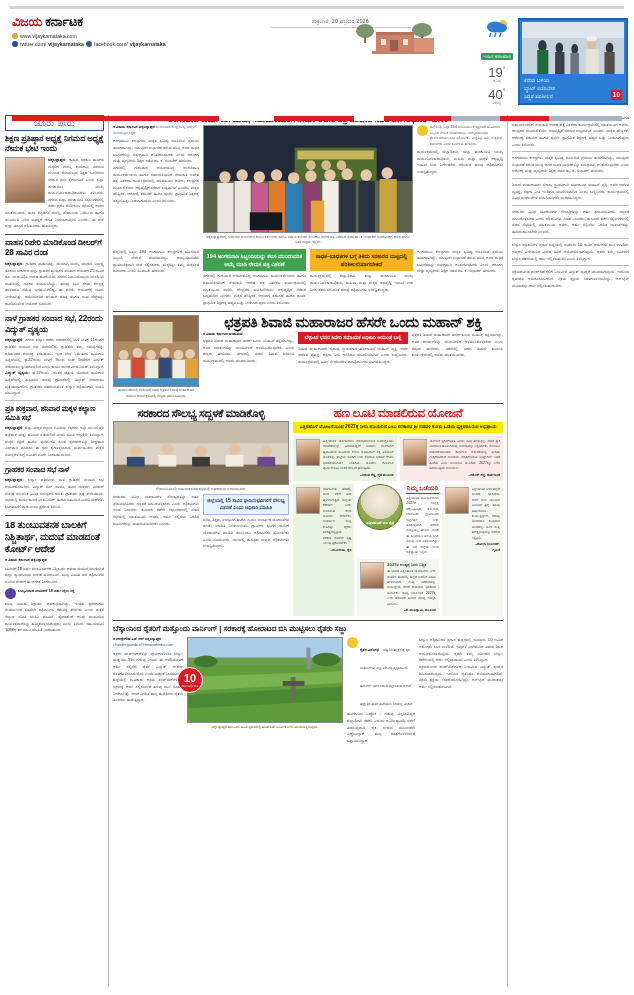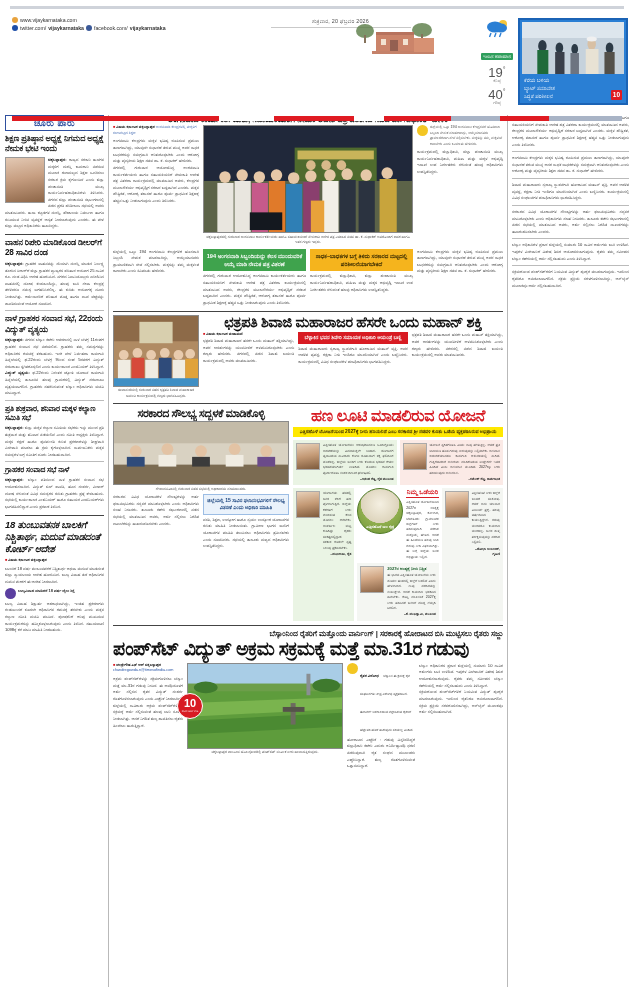--- a/index.html
+++ b/index.html
@@ -68,21 +68,21 @@
   .col-main { flex: 1; padding: 0 4px; }
   .col-right { width: 122px; flex: none; border-left: 1px solid #b9b9b9; padding-left: 4px; }
 
   
   .body-text { font-size: 4.1px; line-height: 1.62; color: #2b2b2b; text-align: justify; }
   .lead { font-weight: bold; color: #1a1a1a; }
 
   
   .churu-head {
     border: 1.5px solid #2e4f9e; color: #2e4f9e; text-align: center;
-    font-size: 9px; font-weight: bold; padding: 1.5px 0; margin-bottom: 3px;
+    font-size: 9px; font-weight: normal; padding: 1.5px 0; margin-bottom: 3px;
     letter-spacing: 0.5px;
   }
   .brief-title { font-size: 8.2px; font-weight: bold; line-height: 1.25; color: #111; margin-bottom: 2.5px; letter-spacing: -0.2px; }
   .brief-title.sm { font-size: 7.6px; }
   .portrait {
     width: 40px; height: 46px; float: left; margin: 0 3px 2px 0;
     background: linear-gradient(170deg,#e3c9b4 0%,#c79f82 45%,#8d6648 100%);
     border: 0.5px solid #999;
   }
   .hr-th { border: none; border-top: 1.2px solid #444; margin: 4px 0 3px 0; }
@@ -152,20 +152,24 @@
 </head>
 <body>
 
 <div class="page">
 
   <div class="masthead">
     <div class="mast-topline"></div>
     <div class="mast-row">
 
       <div class="mast-left">
+        <div class="vk-line">
+          <span class="vk-red">ವಿಜಯ</span>
+          <span class="vk-blk">ಕರ್ನಾಟಕ</span>
+        </div>
         <div class="mast-urls">
           <div class="url-row">
             <span class="url-dot"></span>
             <span>www.vijaykarnataka.com</span>
           </div>
           <div class="url-row">
             <span class="url-dot blue"></span>
             <span>twitter.com/</span>
             <span class="url-b">vijaykarnataka</span>
             <span class="url-dot fb"></span>
@@ -306,21 +310,21 @@
         <div class="brief-title sm">ಗ್ರಾಹಕರ ಸಂವಾದ ಸಭೆ ನಾಳೆ</div>
         <div class="body-text">
           <span class="lead">ಚಿಕ್ಕಬಳ್ಳಾಪುರ:</span>
           <span>ಬೆಸ್ಕಾಂ ವತಿಯಿಂದ ನಾಳೆ ಗ್ರಾಹಕರ ಸಂವಾದ ಸಭೆ ಆಯೋಜಿಸಲಾಗಿದೆ. ವಿದ್ಯುತ್ ಬಿಲ್ ಪಾವತಿ, ಹೊಸ ಸಂಪರ್ಕ, ಮೀಟರ್ ದೋಷ ಸೇರಿದಂತೆ ವಿವಿಧ ಸಮಸ್ಯೆಗಳ ಕುರಿತು ಗ್ರಾಹಕರು ಪ್ರಶ್ನೆ ಕೇಳಬಹುದು. ಸಭೆಯಲ್ಲಿ ಕಾರ್ಯಪಾಲಕ ಎಂಜಿನಿಯರ್ ಹಾಗೂ ಸಹಾಯಕ ಎಂಜಿನಿಯರ್‌ಗಳು ಭಾಗವಹಿಸಲಿದ್ದಾರೆ ಎಂದು ಪ್ರಕಟಣೆ ತಿಳಿಸಿದೆ.</span>
         </div>
       </div>
 
       <hr class="hr-th">
 
       <div>
-        <div class="brief-title" style="font-size:9.5px;line-height:1.3;font-style:italic;">18 ತುಂಬುವತನಕ ಬಾಲಕಿಗೆ ನಿಶ್ಚಿತಾರ್ಥ, ಮದುವೆ ಮಾಡದಂತೆ ಕೋರ್ಟ್ ಆದೇಶ</div>
+        <div class="brief-title" style="font-size:9.5px;line-height:1.3;">18 ತುಂಬುವತನಕ ಬಾಲಕಿಗೆ ನಿಶ್ಚಿತಾರ್ಥ, ಮದುವೆ ಮಾಡದಂತೆ ಕೋರ್ಟ್ ಆದೇಶ</div>
         <div class="byline" style="margin-bottom:2px;">
           <span class="bullet">■</span>
           <span class="b">ವಿಜಯ ಕರ್ನಾಟಕ ಚಿಕ್ಕಬಳ್ಳಾಪುರ</span>
         </div>
         <div class="body-text">ಬಾಲಕಿಗೆ 18 ವರ್ಷ ತುಂಬುವವರೆಗೆ ನಿಶ್ಚಿತಾರ್ಥ ಅಥವಾ ಮದುವೆ ಮಾಡದಂತೆ ಜಿಲ್ಲಾ ನ್ಯಾಯಾಲಯ ಆದೇಶ ಹೊರಡಿಸಿದೆ. ಬಾಲ್ಯ ವಿವಾಹ ತಡೆ ಅಧಿಕಾರಿಗಳ ದೂರಿನ ಮೇರೆಗೆ ಈ ಆದೇಶ ನೀಡಲಾಗಿದೆ.</div>
         <div class="inline-note" style="margin:2px 0;">
           <span class="mini-ico"></span>
           <span style="font-size:3.9px;font-weight:bold;line-height:1.5;color:#333;">ಬಾಲ್ಯವಿವಾಹ ಮಾಡಿದರೆ 18 ವರ್ಷ ಜೈಲು ಶಿಕ್ಷೆ</span>
         </div>
         <div class="body-text">ಬಾಲ್ಯ ವಿವಾಹ ಶಿಕ್ಷಾರ್ಹ ಅಪರಾಧವಾಗಿದ್ದು, ಇಂತಹ ಪ್ರಕರಣಗಳು ಕಂಡುಬಂದರೆ ಕೂಡಲೇ ಅಧಿಕಾರಿಗಳ ಗಮನಕ್ಕೆ ತರಬೇಕು ಎಂದು ಮಕ್ಕಳ ಕಲ್ಯಾಣ ಸಮಿತಿ ಮನವಿ ಮಾಡಿದೆ. ಪೋಷಕರಿಗೆ ಅರಿವು ಮೂಡಿಸುವ ಕಾರ್ಯಕ್ರಮಗಳನ್ನು ಹಮ್ಮಿಕೊಳ್ಳಲಾಗುವುದು ಎಂದು ತಿಳಿಸಿದೆ. ಸಹಾಯವಾಣಿ 1098ಕ್ಕೆ ಕರೆ ಮಾಡಿ ಮಾಹಿತಿ ನೀಡಬಹುದು.</div>
@@ -499,21 +503,21 @@
               <div class="body-text">ಸರಕಾರದ ವಿವಿಧ ಯೋಜನೆಗಳ ಸೌಲಭ್ಯಗಳನ್ನು ಅರ್ಹ ಫಲಾನುಭವಿಗಳು ಸದ್ಬಳಕೆ ಮಾಡಿಕೊಳ್ಳಬೇಕು ಎಂದು ಅಧಿಕಾರಿಗಳು ಸಲಹೆ ನೀಡಿದರು. ತಾಲೂಕು ಕಚೇರಿ ಸಭಾಂಗಣದಲ್ಲಿ ನಡೆದ ಸಭೆಯಲ್ಲಿ ಮಾತನಾಡಿದ ಅವರು, ಅರ್ಜಿ ಸಲ್ಲಿಸಲು ನಿಗದಿತ ದಾಖಲೆಗಳನ್ನು ಹಾಜರುಪಡಿಸಬೇಕು ಎಂದರು.</div>
             </div>
             <div style="flex:1;">
               <div class="bar-blue">ಜಿಲ್ಲೆಯಲ್ಲಿ 15 ಸಾವಿರ ಫಲಾನುಭವಿಗಳಿಗೆ ಸೌಲಭ್ಯ ವಿತರಣೆ ಎಂದು ಅಧಿಕಾರಿ ಮಾಹಿತಿ</div>
               <div class="body-text" style="margin-top:2px;">ವಸತಿ, ಶಿಕ್ಷಣ, ಉದ್ಯೋಗ ಹಾಗೂ ಸ್ವಯಂ ಉದ್ಯೋಗ ಯೋಜನೆಗಳ ಕುರಿತು ಮಾಹಿತಿ ನೀಡಲಾಯಿತು. ಗ್ರಾಮೀಣ ಭಾಗದ ಜನರಿಗೆ ಯೋಜನೆಗಳ ಮಾಹಿತಿ ತಲುಪಿಸಲು ಅಧಿಕಾರಿಗಳು ಶ್ರಮಿಸಬೇಕು ಎಂದು ಸೂಚಿಸಿದರು. ಸಭೆಯಲ್ಲಿ ತಾಲೂಕು ಮಟ್ಟದ ಅಧಿಕಾರಿಗಳು ಉಪಸ್ಥಿತರಿದ್ದರು.</div>
             </div>
           </div>
         </div>
 
         <div style="flex:1;">
-          <div class="sec-hl red c" style="font-size:16px;">ಹಣ ಲೂಟಿ ಮಾಡಲಿರುವ ಯೋಜನೆ</div>
+          <div class="sec-hl red c" style="font-size:12px;">ಹಣ ಲೂಟಿ ಮಾಡಲಿರುವ ಯೋಜನೆ</div>
           <div class="bar-yellow" style="margin-top:2px;">ಎತ್ತಿನಹೊಳೆ ಯೋಜನೆಯಿಂದ 2027ಕ್ಕೆ ನೀರು ಹರಿಯಲಿದೆ ಎಂಬ ಸರಕಾರದ ಶ್ರೀ ನಡವಳಿ ಕುರಿತು ಒಡೆಯ ವ್ಯಕ್ತಪಡಿಸಿರುವ ಅಭಿಪ್ರಾಯ</div>
 
           <div style="display:flex;gap:3px;margin-top:3px;">
             <div class="op-card g" style="flex:1;">
               <div class="op-face"></div>
               <div class="op-txt">
                 <span>ಎತ್ತಿನಹೊಳೆ ಯೋಜನೆಯು ಆರಂಭದಿಂದಲೂ ಒಂದಿಲ್ಲೊಂದು ಅಡಚಣೆಯನ್ನು ಎದುರಿಸುತ್ತಲೇ ಬಂದಿದೆ. ಯೋಜನೆಗೆ ವ್ಯಯಿಸಿರುವ ಸಾವಿರಾರು ಕೋಟಿ ರೂಪಾಯಿಗೆ ತಕ್ಕ ಫಲಿತಾಂಶ ದೊರೆತಿಲ್ಲ. ಜಿಲ್ಲೆಯ ಜನರಿಗೆ ನೀರು ಕೊಡುವ ಭರವಸೆ ಕೇವಲ ಭರವಸೆಯಾಗಿಯೇ ಉಳಿದಿದೆ. ಮೊದಲು ಕಾಮಗಾರಿ ಪೂರ್ಣಗೊಳಿಸಿ ನಂತರ ದಿನಾಂಕ ಘೋಷಿಸಲಿ.</span>
                 <span class="op-sig">–ಆನಂದ ರೆಡ್ಡಿ, ರೈತ ಮುಖಂಡ</span>
               </div>
             </div>
@@ -562,22 +566,21 @@
                 <span class="op-sig">–ಶೋಭಾ ಅಂಬರೀಶ್, ಗೃಹಿಣಿ</span>
               </div>
             </div>
           </div>
         </div>
       </div>
 
       <hr class="hr-th">
 
       <div>
-        <div class="ov-line" style="text-align:right;font-size:7.6px;">ಬೆಸ್ಕಾಂನಿಂದ ರೈತರಿಗೆ ಮತ್ತೊಂದು ವಾರ್ನಿಂಗ್ | ಸರಕಾರಕ್ಕೆ ಹೋರಾಟದ ಬಿಸಿ ಮುಟ್ಟಿಸಲು ರೈತರು ಸಜ್ಜು</div>
-        <div class="sec-hl" style="font-size:19px;letter-spacing:-0.6px;">ಪಂಪ್‌ಸೆಟ್ ವಿದ್ಯುತ್ ಅಕ್ರಮ ಸಕ್ರಮಕ್ಕೆ ಮತ್ತೆ ಮಾ.31ರ ಗಡುವು</div>
+        <div class="ov-line" style="text-align:left;font-size:7.6px;">ಬೆಸ್ಕಾಂನಿಂದ ರೈತರಿಗೆ ಮತ್ತೊಂದು ವಾರ್ನಿಂಗ್ | ಸರಕಾರಕ್ಕೆ ಹೋರಾಟದ ಬಿಸಿ ಮುಟ್ಟಿಸಲು ರೈತರು ಸಜ್ಜು</div>
 
         <div style="display:flex;gap:4px;margin-top:3px;">
           <div style="width:70px;flex:none;">
             <div class="byline">
               <span class="bullet">■</span>
               <span class="b">ಚಂದ್ರೇಗೌಡ ಎನ್ ಆರ್ ಚಿಕ್ಕಬಳ್ಳಾಪುರ</span>
               <div>chandregowda.n@timesofindia.com</div>
             </div>
             <div class="body-text" style="margin-top:2px;">ಅಕ್ರಮ ಪಂಪ್‌ಸೆಟ್‌ಗಳನ್ನು ಸಕ್ರಮಗೊಳಿಸಲು ಬೆಸ್ಕಾಂ ಮತ್ತೆ ಮಾ.31ರ ಗಡುವು ನೀಡಿದೆ. ಈ ಅವಧಿಯೊಳಗೆ ಅರ್ಜಿ ಸಲ್ಲಿಸದ ರೈತರ ವಿದ್ಯುತ್ ಸಂಪರ್ಕ ಕಡಿತಗೊಳಿಸಲಾಗುವುದು ಎಂದು ಎಚ್ಚರಿಕೆ ನೀಡಲಾಗಿದೆ.</div>
             <div class="body-text">ಜಿಲ್ಲೆಯಲ್ಲಿ ಸಾವಿರಾರು ಅಕ್ರಮ ಪಂಪ್‌ಸೆಟ್‌ಗಳಿದ್ದು, ಸಕ್ರಮಕ್ಕೆ ಅರ್ಜಿ ಸಲ್ಲಿಸುವಂತೆ ಹಲವು ಬಾರಿ ಸೂಚನೆ ನೀಡಲಾಗಿತ್ತು. ಆದರೆ ನಿಗದಿತ ಶುಲ್ಕ ಪಾವತಿಸಲು ರೈತರು ಹಿಂದೇಟು ಹಾಕುತ್ತಿದ್ದಾರೆ.</div>

